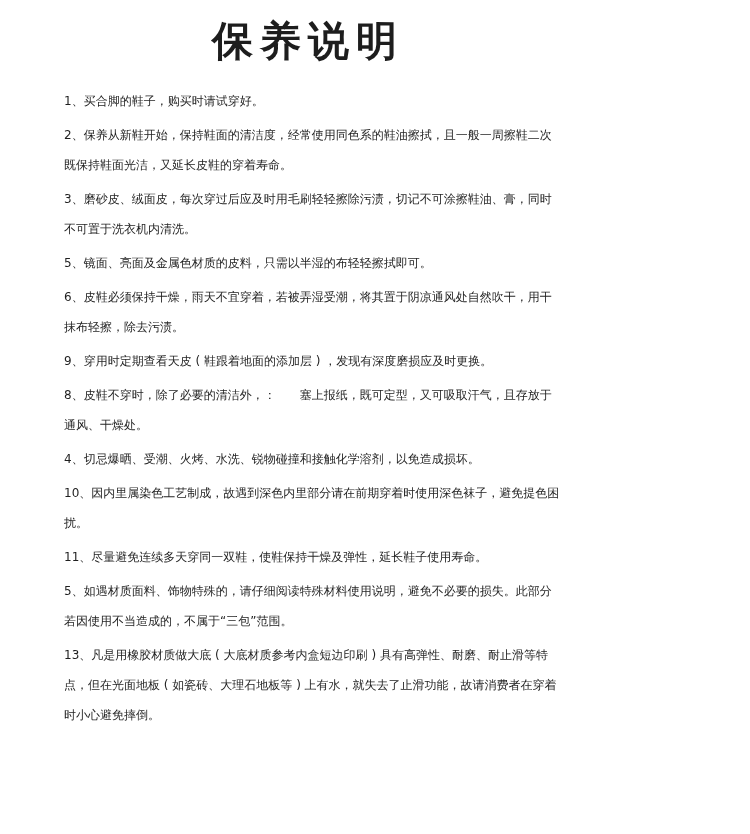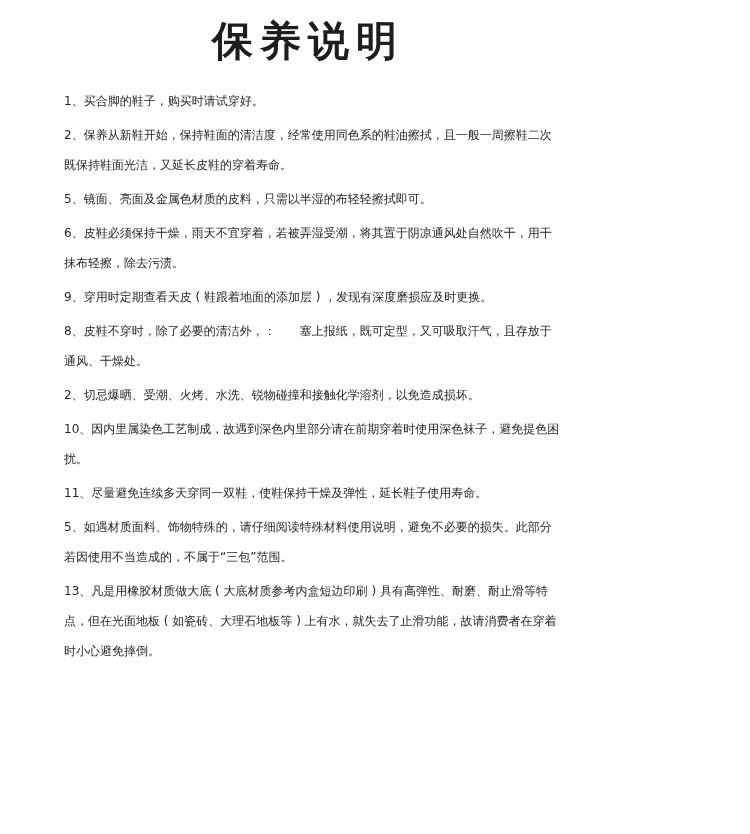--- a/index.html
+++ b/index.html
@@ -44,23 +44,24 @@
 </style>
 </head>
 <body>
 
 <div class="page">
   <h1 class="doc-title">保养说明</h1>
 
   <div class="instruction-list">
       <p class="instruction-item">1、买合脚的鞋子，购买时请试穿好。</p>
       <p class="instruction-item">2、保养从新鞋开始，保持鞋面的清洁度，经常使用同色系的鞋油擦拭，且一般一周擦鞋二次既保持鞋面光洁，又延长皮鞋的穿着寿命。</p>
+      <p class="instruction-item">3、磨砂皮、绒面皮，每次穿过后应及时用毛刷轻轻擦除污渍，切记不可涂擦鞋油、膏，同时不可置于洗衣机内清洗。</p>
       <p class="instruction-item">5、镜面、亮面及金属色材质的皮料，只需以半湿的布轻轻擦拭即可。</p>
       <p class="instruction-item">6、皮鞋必须保持干燥，雨天不宜穿着，若被弄湿受潮，将其置于阴凉通风处自然吹干，用干抹布轻擦，除去污渍。</p>
       <p class="instruction-item">9、穿用时定期查看天皮 ( 鞋跟着地面的添加层 ) ，发现有深度磨损应及时更换。</p>
       <p class="instruction-item">8、皮鞋不穿时，除了必要的清洁外，：　　塞上报纸，既可定型，又可吸取汗气，且存放于通风、干燥处。</p>
-      <p class="instruction-item">2、切忌爆晒、受潮、火烤、水洗、锐物碰撞和接触化学溶剂，以免造成损坏。</p>
+      <p class="instruction-item">4、切忌爆晒、受潮、火烤、水洗、锐物碰撞和接触化学溶剂，以免造成损坏。</p>
       <p class="instruction-item">10、因内里属染色工艺制成，故遇到深色内里部分请在前期穿着时使用深色袜子，避免提色困扰。</p>
       <p class="instruction-item">11、尽量避免连续多天穿同一双鞋，使鞋保持干燥及弹性，延长鞋子使用寿命。</p>
       <p class="instruction-item">5、如遇材质面料、饰物特殊的，请仔细阅读特殊材料使用说明，避免不必要的损失。此部分若因使用不当造成的，不属于“三包”范围。</p>
       <p class="instruction-item">13、凡是用橡胶材质做大底 ( 大底材质参考内盒短边印刷 ) 具有高弹性、耐磨、耐止滑等特点，但在光面地板 ( 如瓷砖、大理石地板等 ) 上有水，就失去了止滑功能，故请消费者在穿着时小心避免摔倒。</p>
     </div>
 </div>
 
 </body></html>

